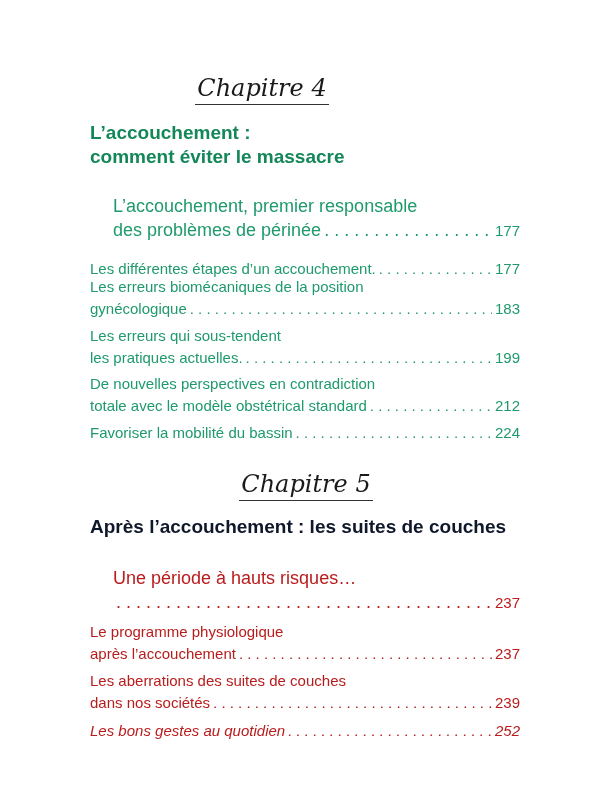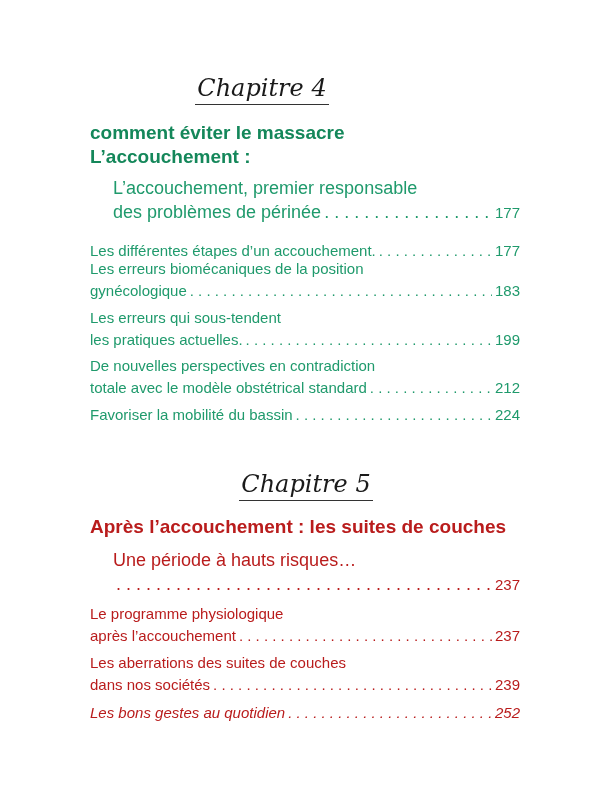--- a/index.html
+++ b/index.html
@@ -13,39 +13,39 @@
       font-family: "DejaVu Serif", serif; font-style: italic;
       font-size: 24px; color: #1a1a1a;
     }
     .chapter-label span { border-bottom: 1.5px solid #333; padding: 0 2px 2px; }
     .chap-title {
       position: absolute; left: 90px; width: 440px;
       font-weight: bold; font-size: 19px; line-height: 24px;
     }
     .entry {
       position: absolute; left: 90px; width: 430px;
-      font-size: 15px; line-height: 22px;
+      font-size: 15px; line-height: 22px; margin-top: 18px;
     }
     .entry.big { left: 113px; width: 407px; font-size: 18px; line-height: 24px; }
     .line { display: flex; align-items: baseline; white-space: nowrap; }
     .dots { flex: 1; overflow: hidden; margin: 0 3px; letter-spacing: 2px; }
     .dots::after { content: ". . . . . . . . . . . . . . . . . . . . . . . . . . . . . . . . . . . . . . . . . . . . . . . . . . . . . . . . . . . . . . . . . . . . ."; letter-spacing: 0; }
     .green { color: #1f9a6c; }
     .green-dark { color: #14875a; }
     .orange { color: #b91c1c; }
-    .orange-dark { color: #b91c1c; }
+    .orange-dark { color: #0f172a; }
   </style>
 </head>
 <body>
 
 <div class="chapter-label" style="top:74px;"><span>Chapitre 4</span></div>
 
 <div class="chap-title green-dark" style="top:121px;">
+  <div>L’accouchement :</div>
   <div>comment éviter le massacre</div>
-  <div>L’accouchement :</div>
 </div>
 
 <div class="entry big green" style="top:176px;">
   <div>L’accouchement, premier responsable</div>
   <div class="line">
       <span>des problèmes de périnée</span>
       <span class="dots"></span>
       <span style="font-size:15px">177</span>
     </div>
 </div>

